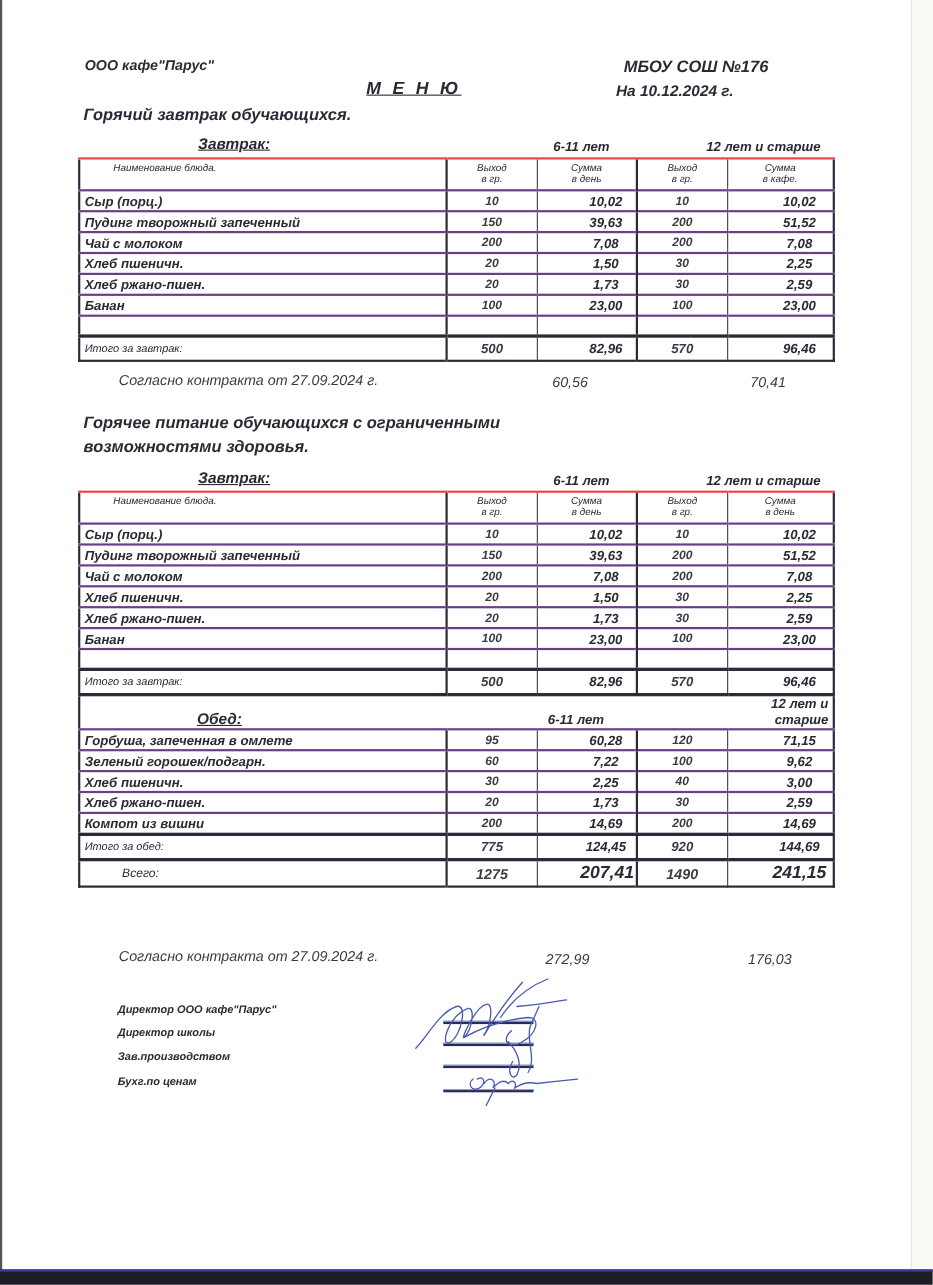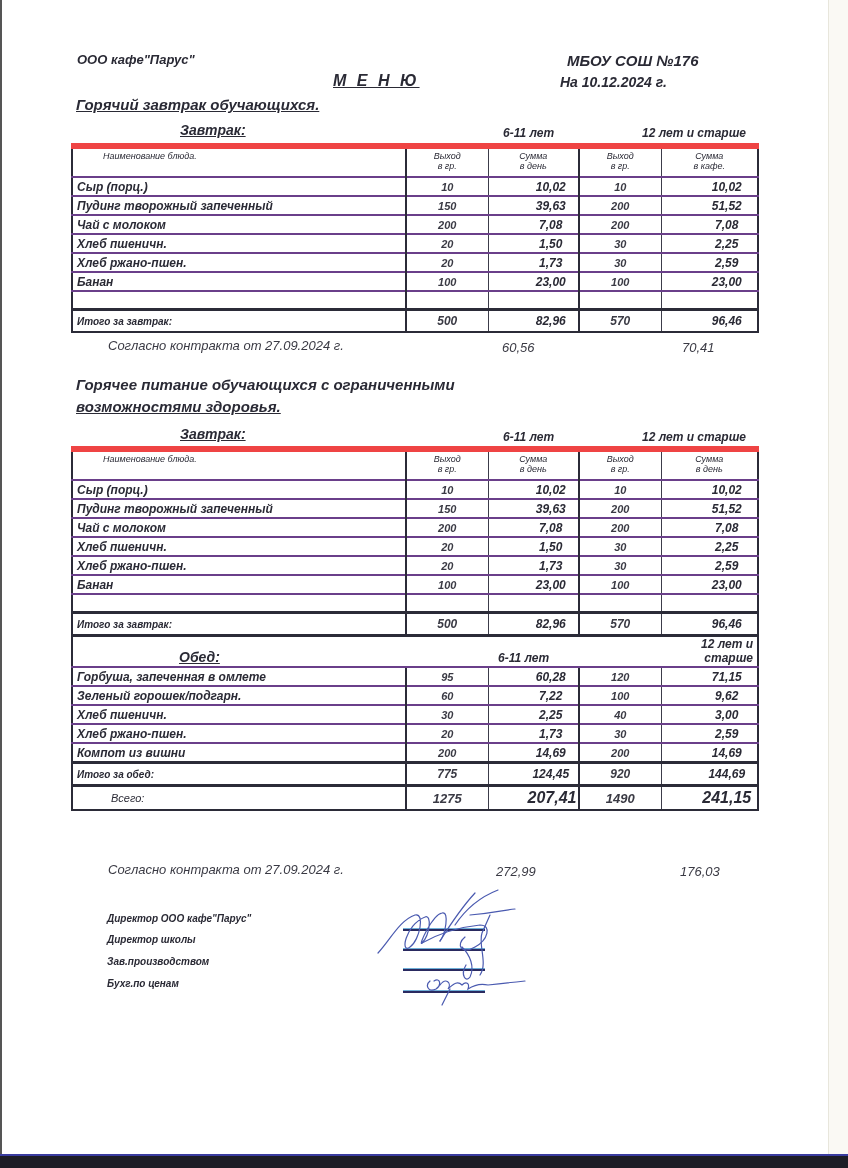--- a/index.html
+++ b/index.html
@@ -12,43 +12,43 @@
     }
     .scan-left { position: absolute; left: 0; top: 0; width: 2px; height: 1155px; background: #555; }
     .scan-right { position: absolute; left: 828px; top: 0; width: 20px; height: 1155px; background: #faf9f4; border-left: 1px solid #e8e6dc; }
     .scan-bottom { position: absolute; left: 0; top: 1154px; width: 848px; height: 14px; background: #1d1d26; border-top: 2px solid #3a3ca0; }
     .abs { position: absolute; white-space: nowrap; }
     .org { left: 77px; top: 52px; font-size: 13px; font-weight: bold; }
     .school { left: 567px; top: 52px; font-size: 15px; font-weight: bold; }
     .menu-title { left: 333px; top: 72px; font-size: 16px; font-weight: bold; letter-spacing: 3px; text-decoration: underline; }
     .date { left: 560px; top: 74px; font-size: 14px; font-weight: bold; }
     .section-title { left: 76px; font-size: 15px; font-weight: bold; }
-    .u { text-decoration: underline; }
+    .u { }
     .meal-label { font-size: 14px; font-weight: bold; text-decoration: underline; }
     .age { font-size: 12px; font-weight: bold; }
 
     table.menu {
       position: absolute; left: 71px; border-collapse: collapse;
       border: 2px solid #2b2b38;
       table-layout: fixed;
     }
     table.menu td {
       border: 1px solid #3c3c4a; padding: 0 4px; height: 17px;
       font-size: 12px; vertical-align: middle;
       border-top: 2px solid #6a3f8a;
     }
     table.menu td.name { text-align: left; font-weight: bold; font-size: 12px; }
     table.menu td.qty { text-align: center; font-weight: bold; font-size: 11px; color: #3a3a44; border-left: 2px solid #2b2b38; }
     table.menu td.sum { text-align: center; font-weight: bold; font-size: 12px; padding-left: 39px; }
     table.menu td.gap { border-left: 2px solid #2b2b38; }
-    table.menu tr.head td { height: 25px; font-size: 9px; font-weight: normal; text-align: center; line-height: 10px; vertical-align: top; padding-top: 2px; border-top: 6px solid #ef4444; }
+    table.menu tr.head td { height: 25px; font-size: 9px; font-weight: normal; text-align: center; line-height: 10px; vertical-align: top; padding-top: 2px; border-top: 2px solid #ef4444; }
     table.menu tr.head td.name { text-align: left; padding-left: 30px; font-size: 9px; font-weight: normal; }
     table.menu tr.empty td { height: 16px; }
     table.menu tr.total td { height: 20px; border-top: 3px solid #2b2b38; }
-    table.menu tr.total td.name { font-weight: bold; font-size: 10px; }
+    table.menu tr.total td.name { font-weight: normal; font-size: 10px; }
     table.menu tr.total td.qty { font-size: 12px; }
     table.menu tr.grand td { height: 22px; border-top: 3px solid #2b2b38; }
     table.menu tr.grand td.name { font-weight: normal; font-size: 11px; padding-left: 38px; }
     table.menu tr.grand td.qty { font-size: 13px; }
     table.menu tr.grand td.sum { font-size: 16px; }
     table.menu tr.lunch-head td { height: 28px; border-left: none; border-right: none; border-top: 3px solid #2b2b38; vertical-align: bottom; padding-bottom: 1px; }
     .contract { font-size: 13px; color: #3a3a44; }
     .sig-label { font-size: 10px; font-weight: bold; left: 107px; }
     .sig-line { position: absolute; left: 403px; width: 82px; height: 2px; background: #2a2a60; border-top: 1px solid #6fb0d8; }
   </style>

